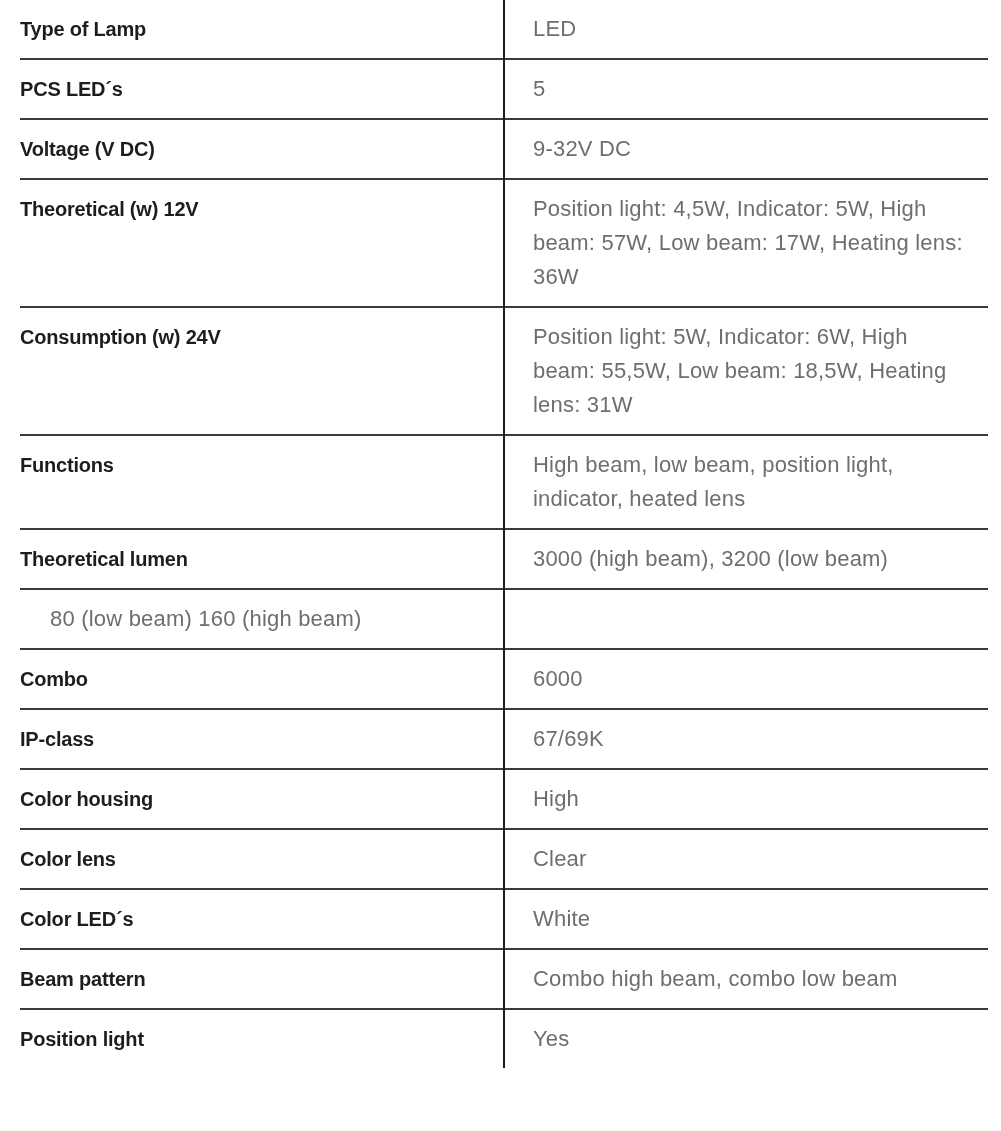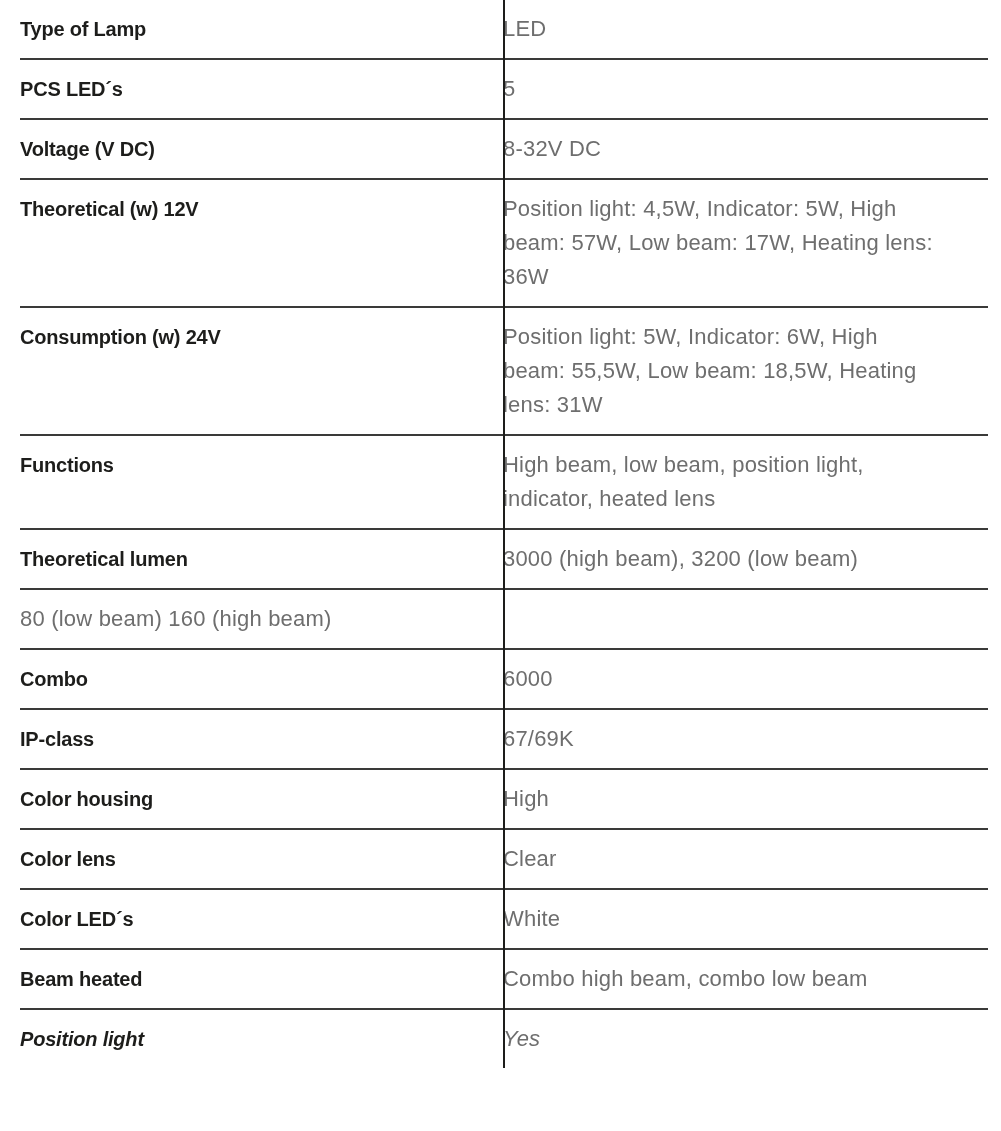--- a/index.html
+++ b/index.html
@@ -31,34 +31,34 @@
   .row {
     display: flex;
     align-items: flex-start;
     padding: 12px 0;
     border-bottom: 2px solid var(--rule-color, #3a3a39);
     box-sizing: border-box;
     min-height: 58px;
   }
   .row:last-child {
     border-bottom: none;
-    font-style: italic;
   }
   .cell-label {
     width: 483px;
     box-sizing: border-box;
     padding-right: 40px;
     font-size: 20px;
     font-weight: 700;
     line-height: 34px;
     letter-spacing: -0.2px;
     color: var(--label-color, #1d1d1b);
   }
   .cell-value {
     box-sizing: border-box;
+    padding-left: 30px;
     max-width: 485px;
     font-size: 22px;
     font-weight: 400;
     line-height: 34px;
     letter-spacing: 0.2px;
     color: var(--value-color, #6e6e6e);
   }
   .cell-value .value-text {
     display: inline-block;
     max-width: 440px;
@@ -81,21 +81,21 @@
   <div class="row">
     <div class="cell-label">PCS LED´s</div>
     <div class="cell-value">
       <span class="value-text">5</span>
     </div>
   </div>
 
   <div class="row">
     <div class="cell-label">Voltage (V DC)</div>
     <div class="cell-value">
-      <span class="value-text">8-32V DC</span>
+      <span class="value-text">9-32V DC</span>
     </div>
   </div>
 
   <div class="row">
     <div class="cell-label">Theoretical (w) 12V</div>
     <div class="cell-value">
       <span class="value-text">Position light: 4,5W, Indicator: 5W, High beam: 57W, Low beam: 17W, Heating lens: 36W</span>
     </div>
   </div>
 
@@ -156,21 +156,21 @@
   </div>
 
   <div class="row">
     <div class="cell-label">Color LED´s</div>
     <div class="cell-value">
       <span class="value-text">White</span>
     </div>
   </div>
 
   <div class="row">
-    <div class="cell-label">Beam heated</div>
+    <div class="cell-label">Beam pattern</div>
     <div class="cell-value">
       <span class="value-text">Combo high beam, combo low beam</span>
     </div>
   </div>
 
   <div class="row">
     <div class="cell-label">Position light</div>
     <div class="cell-value">
       <span class="value-text">Yes</span>
     </div>

